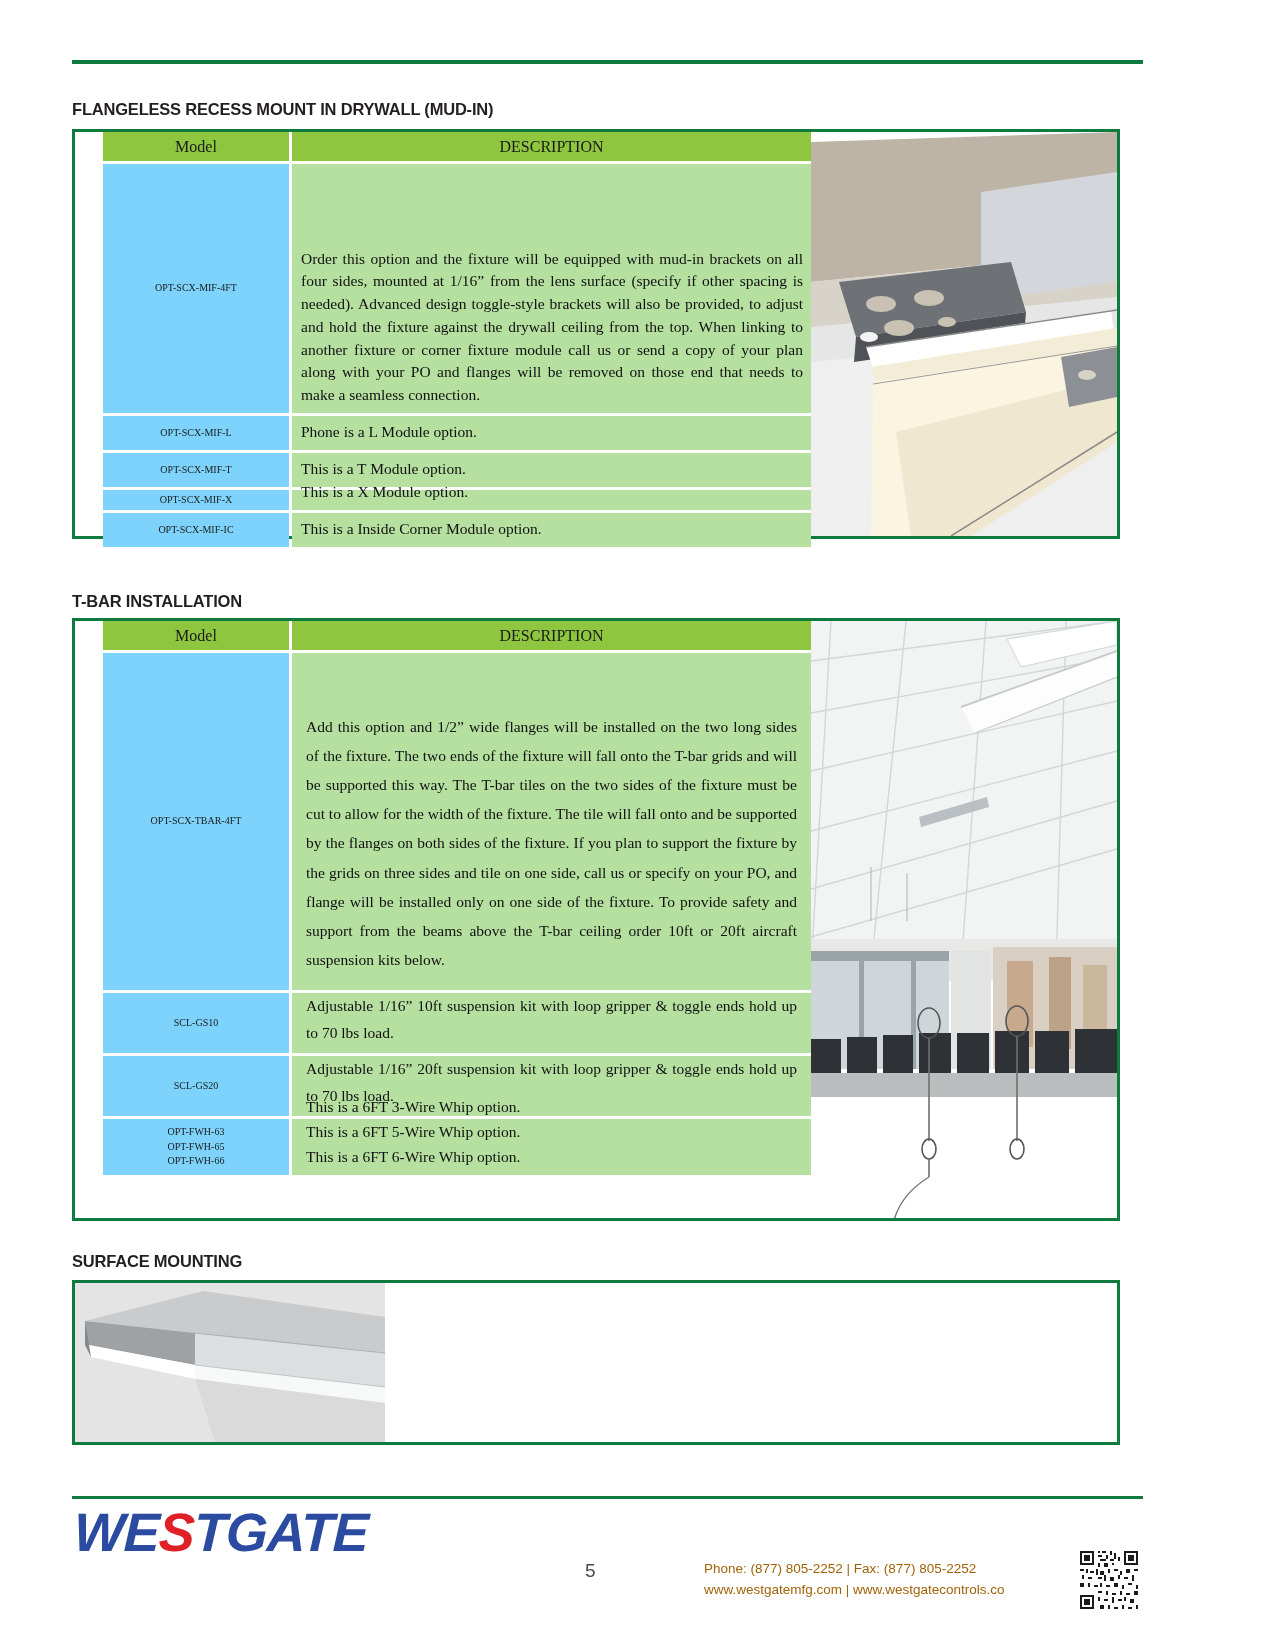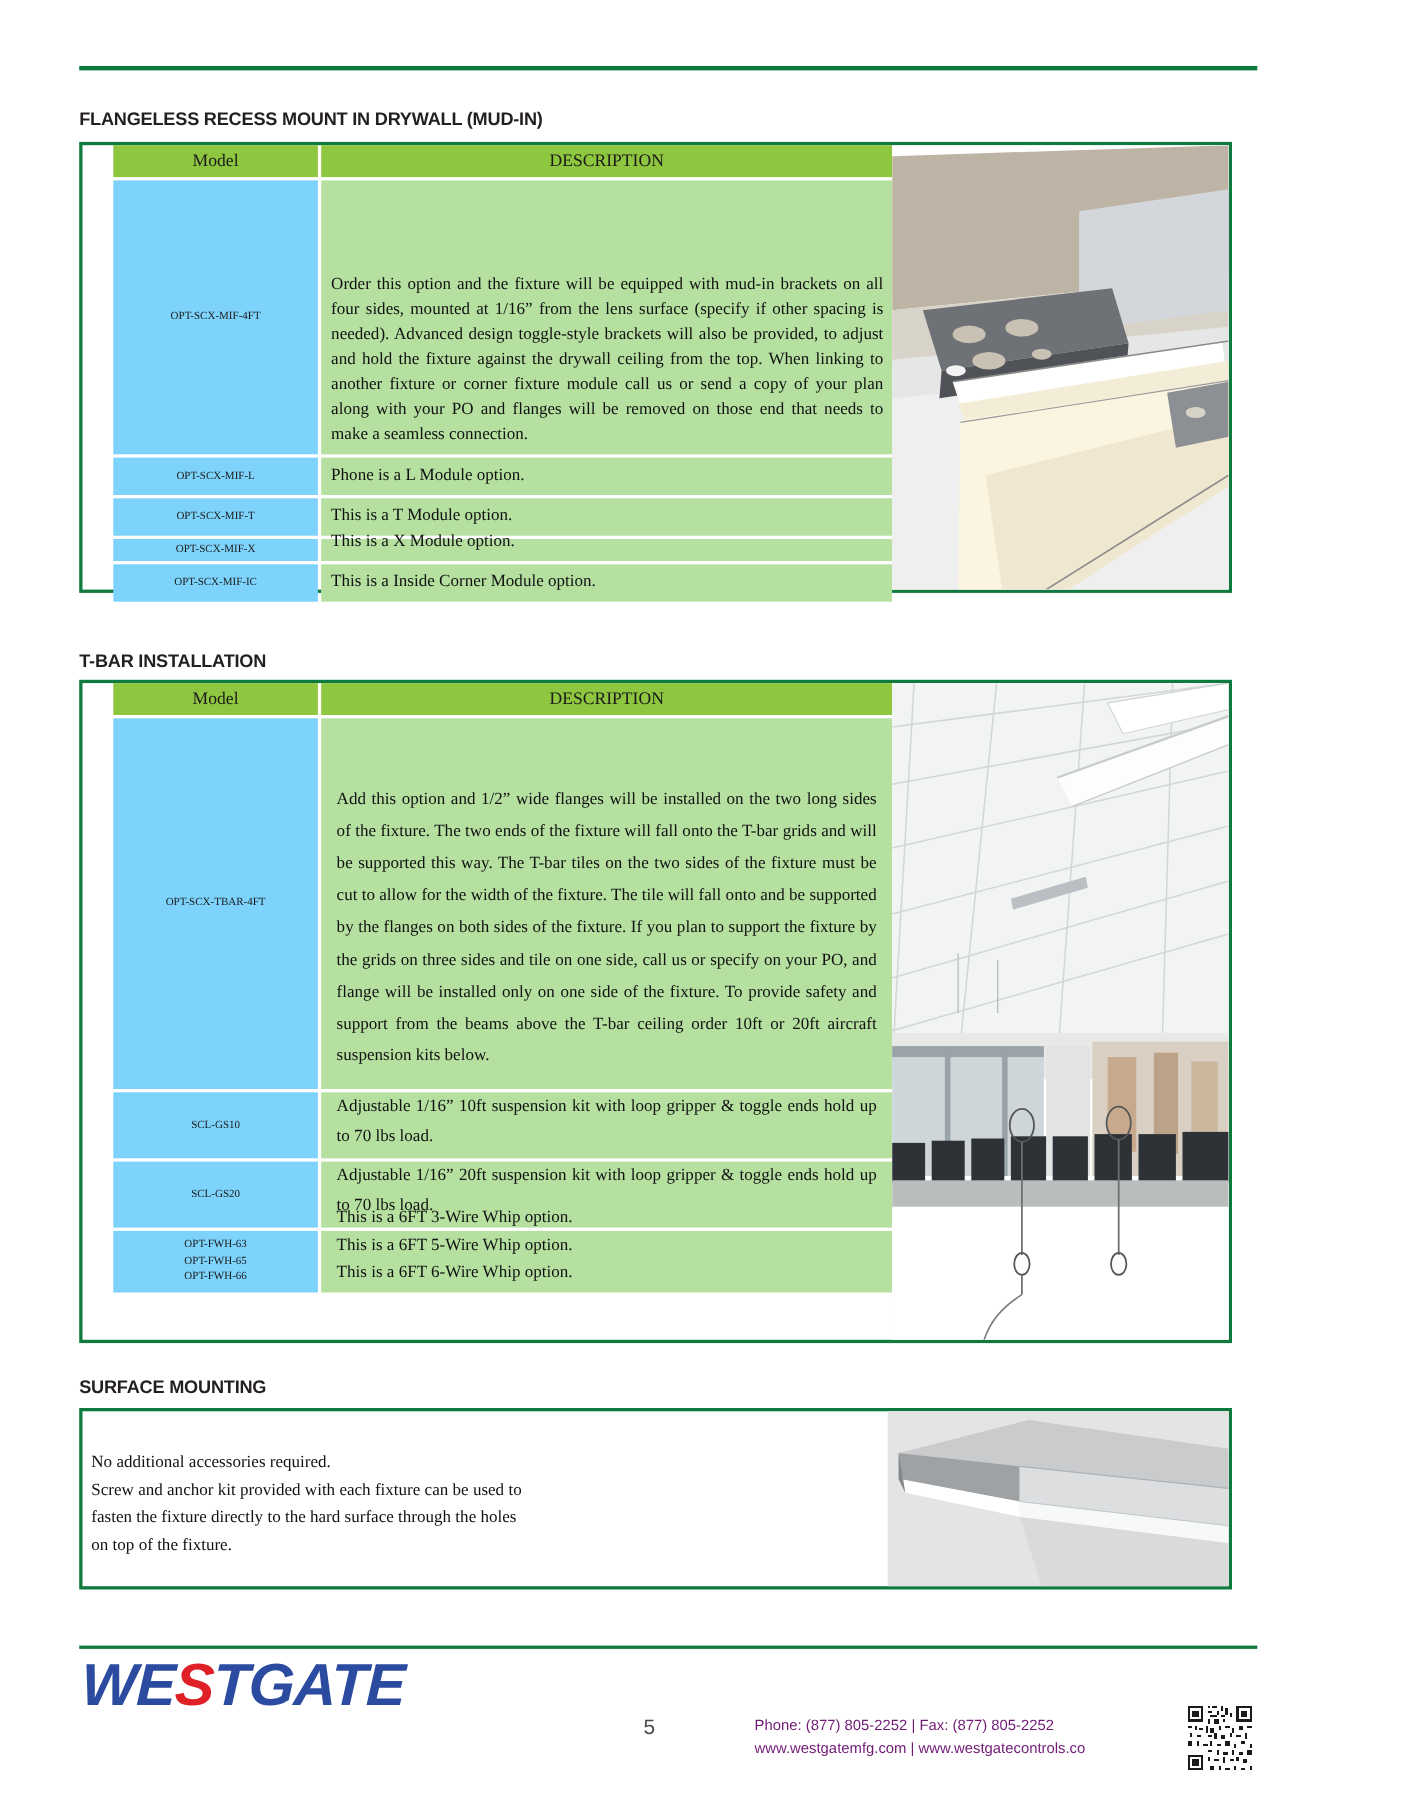--- a/index.html
+++ b/index.html
@@ -175,25 +175,25 @@
   .page-num {
     position: absolute;
     left: 585px;
     top: 1560px;
     font-family: "Liberation Sans", sans-serif;
     font-size: 19px;
     color: #4a4a4a;
   }
   .contact {
     position: absolute;
-    left: 686px;
+    left: 704px;
     top: 1559px;
     font-family: "Liberation Sans", sans-serif;
     font-size: 13.5px;
-    color: #701a75;
+    color: #a16207;
     line-height: 1.55;
     white-space: pre-line;
   }
   .qr {
     position: absolute;
     left: 1078px;
     top: 1549px;
     width: 62px;
     height: 62px;
   }
@@ -399,24 +399,20 @@
             <ellipse cx="206" cy="528" rx="7" ry="10" stroke="#555"></ellipse>
           </g>
         </svg>
       </div>
     </div>
   </div>
 
   <div class="section-title" style="left:72px; top:1252px;">SURFACE MOUNTING</div>
 
   <div class="surface-frame" style="left:72px; top:1280px; width:1048px; height:165px;">
-    <div class="surface-text">No additional accessories required.
-Screw and anchor kit provided with each fixture can be used to
-fasten the fixture directly to the hard surface through the holes
-on top of the fixture.</div>
     <div class="surface-img">
       <svg class="illus" viewBox="0 0 310 159" preserveAspectRatio="none">
         <rect x="0" y="0" width="310" height="159" fill="#e4e4e4"></rect>
 
         <polygon points="10,38 128,8 310,34 310,70 120,50" fill="#c9cbcd"></polygon>
         <polygon points="10,38 120,50 120,82 10,62" fill="#9fa2a5"></polygon>
         <polygon points="120,50 310,70 310,104 120,82" fill="#dcdee0"></polygon>
 
         <polygon points="14,62 120,82 120,96 16,74" fill="#ffffff"></polygon>
         <polygon points="120,82 310,104 310,120 120,96" fill="#f7f8f8"></polygon>

